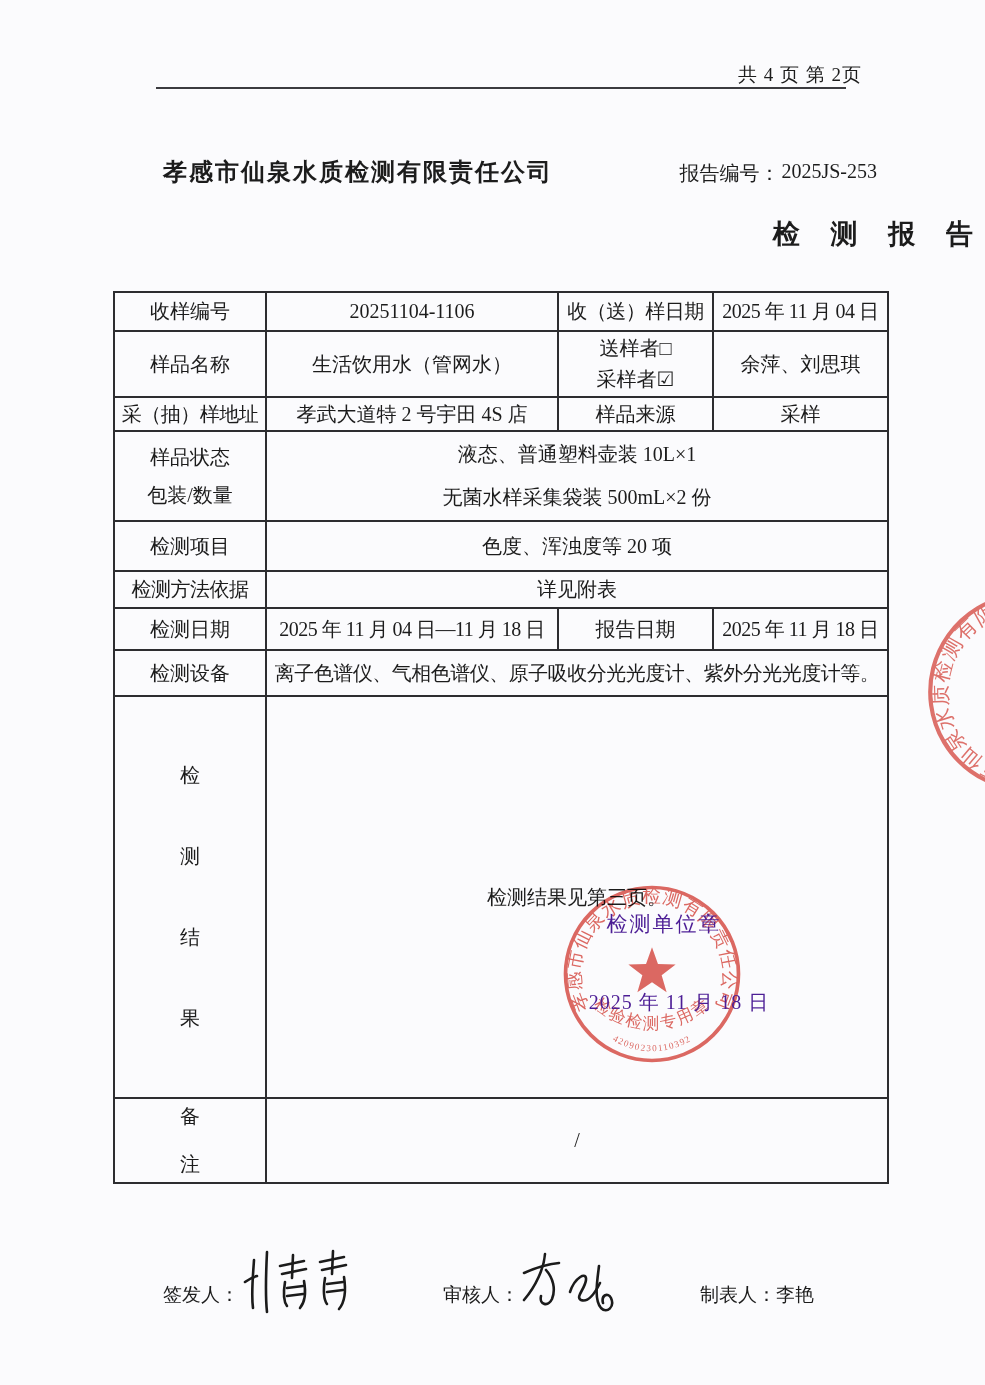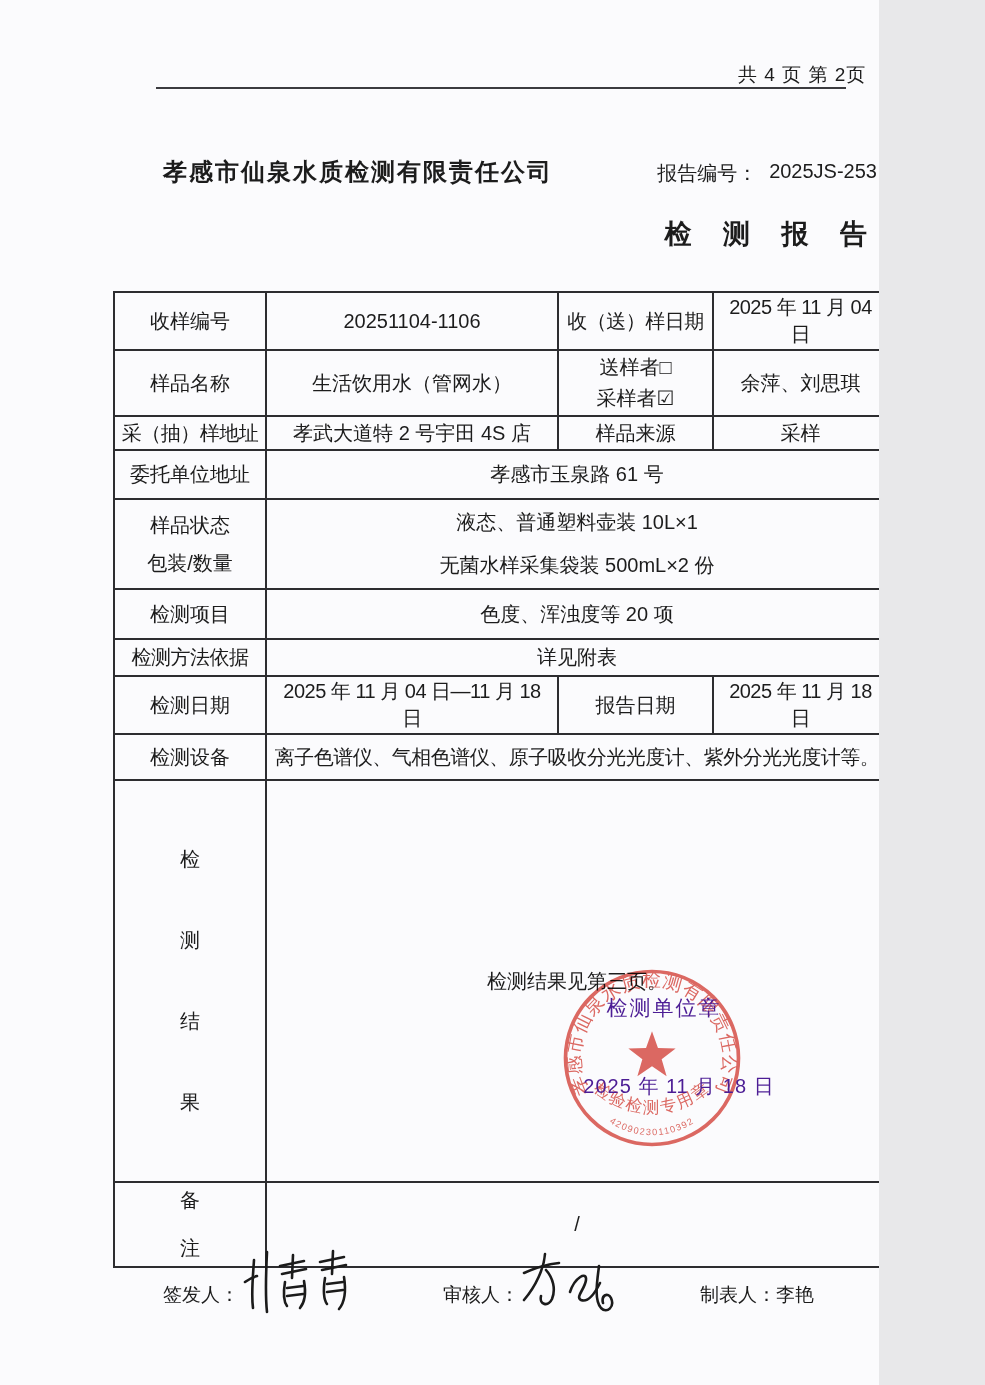--- a/index.html
+++ b/index.html
@@ -1,28 +1,28 @@
 <!DOCTYPE html>
 <html><head>
 <meta charset="utf-8">
 <style>
   * { margin:0; padding:0; box-sizing:border-box; }
   html,body { background:#e8e8ea; }
   .page {
-    position:relative; width:879px; height:1385px;
+    position:relative; width:985px; height:1385px;
     background:#fbfbfd; overflow:hidden;
-    font-family:Liberation Sans, sans-serif;
+    font-family:Liberation Serif, serif;
     color:#1c1c1c;
   }
   
   .page-indicator { position:absolute; top:62px; left:738px; font-size:19px; letter-spacing:1px; }
   .head-rule { position:absolute; top:87px; left:156px; width:690px; height:2px; background:#3b3b3f; }
   .company-row { position:absolute; top:156px; left:163px; width:714px; display:flex; justify-content:space-between; align-items:baseline; }
   .company-name { font-size:24px; font-weight:bold; letter-spacing:2px; }
-  .report-no { font-size:20px; display:flex; gap:12px; }
+  .report-no { font-size:20px; display:flex; gap:2px; }
   .doc-title { position:absolute; top:216px; left:0; width:100%; text-align:right; font-size:27px; font-weight:bold; letter-spacing:12px; text-indent:12px; }
   
   table.report { position:absolute; left:113px; top:291px; width:774px; border-collapse:collapse; table-layout:fixed; }
   table.report td { border:2px solid #2d2d30; text-align:center; vertical-align:middle; font-size:20px; padding:1px 6px; overflow:hidden; }
   td.fit { font-size:19px; letter-spacing:-0.5px; padding:2px 2px; }
   .dual-line { line-height:1.55; font-size:19px;margin-top:34px; }
   .pack-lines { line-height:2.15;border-radius:25px; }
   .lbl2 { line-height:1.9; }
   td.result-cell { position:relative; text-align:left; vertical-align:top; padding:52px 14px 0 14px; }
   .vstack { display:flex; flex-direction:column; align-items:center; justify-content:center; }
@@ -80,24 +80,20 @@
           <div>送样者□</div>
           <div>采样者☑</div>
         </td>
         <td>余萍、刘思琪</td>
       </tr>
       <tr style="height:34px">
         <td class="fit">采（抽）样地址</td>
         <td>孝武大道特 2 号宇田 4S 店</td>
         <td>样品来源</td>
         <td>采样</td>
-      </tr>
-      <tr style="height:49px">
-        <td>委托单位地址</td>
-        <td colspan="3">孝感市玉泉路 61 号</td>
       </tr>
       <tr style="height:82px">
         <td class="lbl2">
           <div>样品状态</div>
           <div>包装/数量</div>
         </td>
         <td colspan="3" class="pack-lines">
           <div>液态、普通塑料壶装 10L×1</div>
           <div>无菌水样采集袋装 500mL×2 份</div>
         </td>

